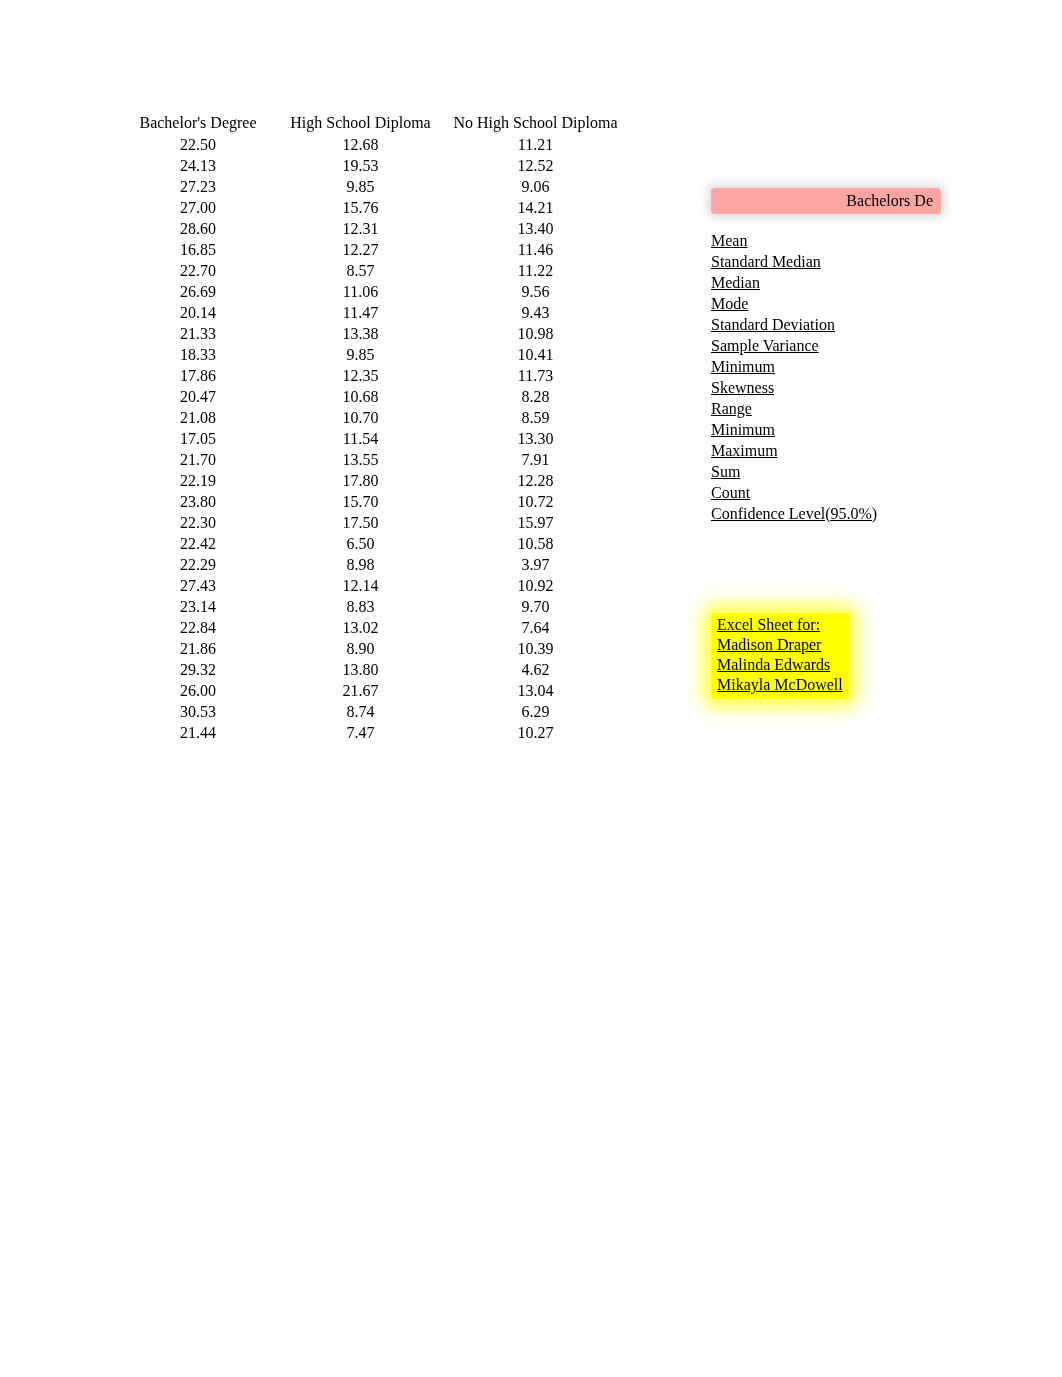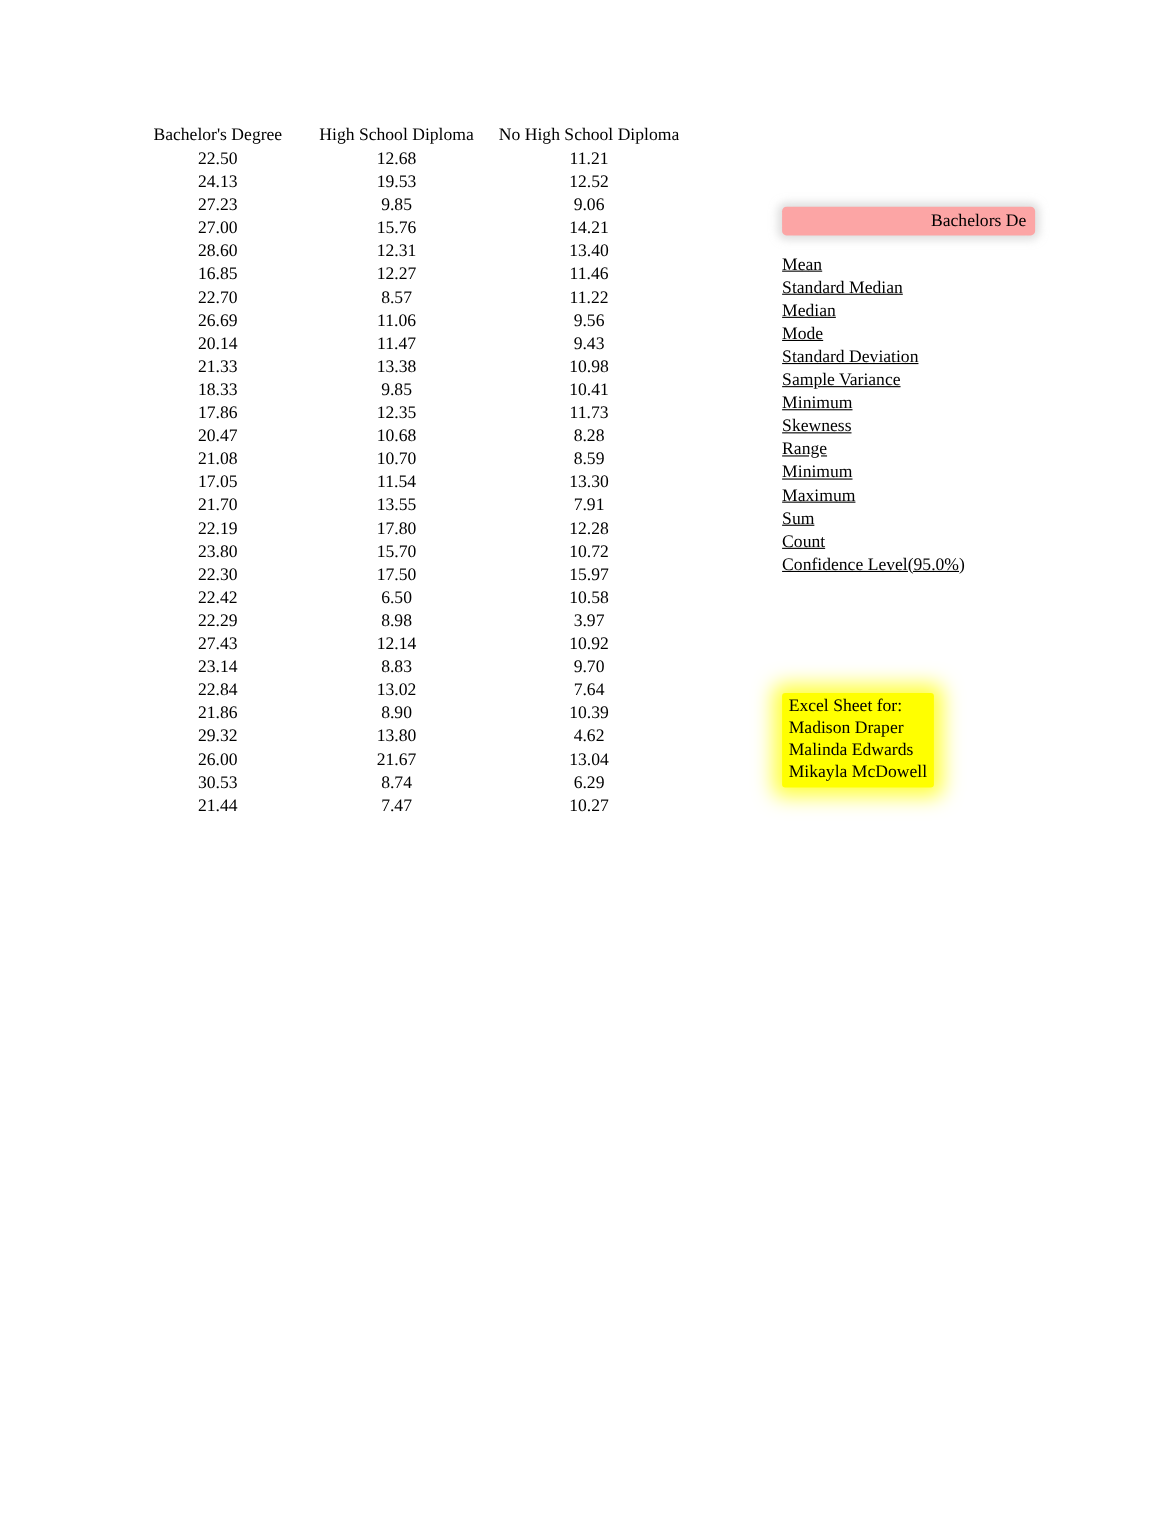--- a/index.html
+++ b/index.html
@@ -61,25 +61,26 @@
     }
     .stats-list li {
       padding: 1.5px 0;
       white-space: nowrap;
       text-decoration: underline;
     }
 
     .yellow-note {
       position: absolute;
       left: 711px;
-      top: 630px;
+      top: 613px;
       background: #ffff00;
       padding: 2px 6px 4px 6px;
       box-shadow: 0 0 18px 8px rgba(255,255,0,0.75);
       border-radius: 3px;
+      text-decoration: underline;
     }
     .yellow-note div {
       padding: 1px 0;
       white-space: nowrap;
     }
   </style>
 </head>
 <body>
 
 <div class="page">

